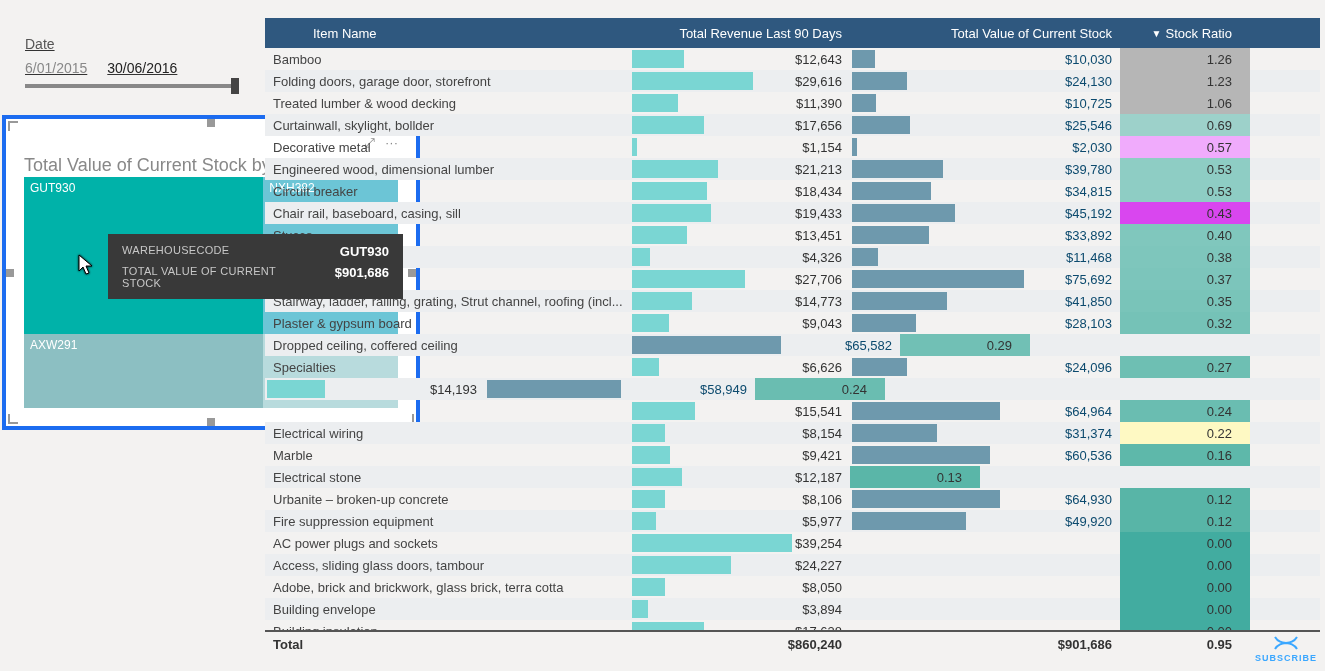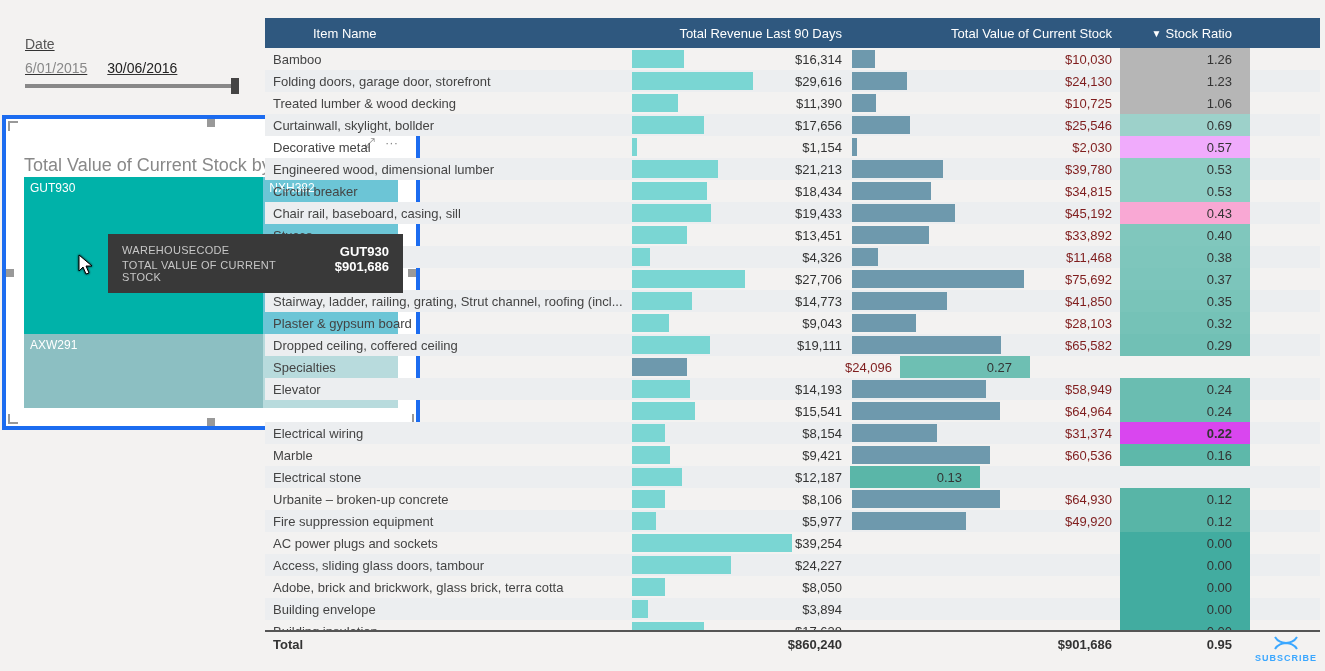--- a/index.html
+++ b/index.html
@@ -65,21 +65,21 @@
   .tcell { position:absolute; color:#fff; font-size:12px; padding:4px 6px; overflow:hidden; }
   .c1 { left:0; top:0; width:64%; height:68%; background:#00b2a9; }
   .c2 { left:64%; top:0; width:36%; height:68%; background:#6cc5d6; }
   .c3 { left:0; top:68%; width:64%; height:32%; background:#8cbfc2; }
   .c4 { left:64%; top:68%; width:36%; height:32%; background:#b8dbdd; }
 
   .tooltip {
     position:absolute; left:108px; top:234px;
     width:295px; background:#393939; color:#ddd;
     font-size:12px; padding:10px 14px; z-index:50;
-    display:flex; flex-direction:column; gap:0;
+    display:flex; flex-direction:column; gap:6px;
   }
   .tt-row { display:flex; justify-content:space-between; gap:20px; }
   .tt-k { color:#c7c7c7; letter-spacing:.3px; font-size:11px;}
   .tt-v { color:#fff; font-weight:600; font-size:13px; }
 
   .cursor {
     position:absolute; left:78px; top:254px; z-index:60;
     width:16px; height:22px;
   }
   .cursor svg { filter: drop-shadow(0 0 1px #000); }
@@ -101,21 +101,21 @@
   .sort-desc { margin-right:4px; font-size:10px; color:#fff;}
 
   .tbody {
     height:582px; overflow:hidden;
   }
   .tr { display:flex; height:22px; align-items:stretch; font-size:13px; }
   .tr:nth-child(even) { background:#eceef0; }
   .td { display:flex; align-items:center; padding:0 8px; overflow:hidden; white-space:nowrap; }
   .td-name  { width:365px; color:#444; }
   .td-rev   { width:220px; position:relative; justify-content:flex-end; color:#333;}
-  .td-stock { width:270px; position:relative; justify-content:flex-end; color:#7f1d1d;}
+  .td-stock { width:270px; position:relative; justify-content:flex-end; color:#0c4a6e;}
   .td-ratio { width:130px; justify-content:flex-end; padding-right:18px; color:#333; font-variant-numeric:tabular-nums;}
   .bar { position:absolute; left:2px; top:2px; bottom:2px; background:#7ad6d3; }
   .bar2 { background:#6e99ad; }
   .td-rev span, .td-stock span { z-index:1; position:relative; }
 
   .tfoot {
     display:flex; height:26px; border-top:2px solid #555; align-items:center;
     font-weight:600; font-size:13px; background:#f3f2f1;
   }
   .tf { padding:0 8px; display:flex; align-items:center; }
@@ -195,21 +195,21 @@
     <div class="th col-ratio">
       <span class="sort-desc">▼</span>
       <span>Stock Ratio</span>
     </div>
   </div>
   <div class="tbody">
       <div class="tr">
         <div class="td td-name">Bamboo</div>
         <div class="td td-rev">
           <div class="bar" style="width: 51.5331px;"></div>
-          <span>$16,314</span>
+          <span>$12,643</span>
         </div>
         <div class="td td-stock">
           <div class="bar bar2" style="width: 22.8399px;"></div>
           <span>$10,030</span>
         </div>
         <div class="td td-ratio" style="background: rgb(182, 182, 182);">1.26</div>
       </div>
       <div class="tr">
         <div class="td td-name">Folding doors, garage door, storefront</div>
         <div class="td td-rev">
@@ -285,21 +285,21 @@
       <div class="tr">
         <div class="td td-name">Chair rail, baseboard, casing, sill</div>
         <div class="td td-rev">
           <div class="bar" style="width: 79.2093px;"></div>
           <span>$19,433</span>
         </div>
         <div class="td td-stock">
           <div class="bar bar2" style="width: 102.91px;"></div>
           <span>$45,192</span>
         </div>
-        <div class="td td-ratio" style="background: #f9a8d4;">0.43</div>
+        <div class="td td-ratio" style="background: #d946ef;">0.43</div>
       </div>
       <div class="tr">
         <div class="td td-name">Stucco</div>
         <div class="td td-rev">
           <div class="bar" style="width: 54.8265px;"></div>
           <span>$13,451</span>
         </div>
         <div class="td td-stock">
           <div class="bar bar2" style="width: 77.1776px;"></div>
           <span>$33,892</span>
@@ -349,40 +349,39 @@
           <span>$9,043</span>
         </div>
         <div class="td td-stock">
           <div class="bar bar2" style="width: 63.9951px;"></div>
           <span>$28,103</span>
         </div>
         <div class="td td-ratio" style="background: rgb(117, 194, 183);">0.32</div>
       </div>
       <div class="tr">
         <div class="td td-name">Dropped ceiling, coffered ceiling</div>
-        <div class="td td-rev">
-          <div class="bar" style="width: 77.8968px;"></div>
-          <span>$19,111</span>
-        </div>
         <div class="td td-stock">
           <div class="bar bar2" style="width: 149.341px;"></div>
           <span>$65,582</span>
         </div>
         <div class="td td-ratio" style="background: rgb(113, 192, 181);">0.29</div>
       </div>
       <div class="tr">
         <div class="td td-name">Specialties</div>
+        <div class="td td-rev">
+          <div class="bar" style="width: 27.0077px;"></div>
+          <span>$6,626</span>
+        </div>
         <div class="td td-stock">
           <div class="bar bar2" style="width: 54.8705px;"></div>
           <span>$24,096</span>
         </div>
         <div class="td td-ratio" style="background: rgb(110, 191, 179);">0.27</div>
       </div>
       <div class="tr">
-        <div class="td td-name">Elevator</div>
         <div class="td td-rev">
           <div class="bar" style="width: 57.8509px;"></div>
           <span>$14,193</span>
         </div>
         <div class="td td-stock">
           <div class="bar bar2" style="width: 134.236px;"></div>
           <span>$58,949</span>
         </div>
         <div class="td td-ratio" style="background: rgb(106, 189, 177);">0.24</div>
       </div>
@@ -401,21 +400,21 @@
       <div class="tr">
         <div class="td td-name">Electrical wiring</div>
         <div class="td td-rev">
           <div class="bar" style="width: 33.2358px;"></div>
           <span>$8,154</span>
         </div>
         <div class="td td-stock">
           <div class="bar bar2" style="width: 84.7925px;"></div>
           <span>$31,374</span>
         </div>
-        <div class="td td-ratio" style="background: #d946ef; font-weight: bold;">0.22</div>
+        <div class="td td-ratio" style="background: #fef9c3;">0.22</div>
       </div>
       <div class="tr">
         <div class="td td-name">Marble</div>
         <div class="td td-rev">
           <div class="bar" style="width: 38.4002px;"></div>
           <span>$9,421</span>
         </div>
         <div class="td td-stock">
           <div class="bar bar2" style="width: 137.85px;"></div>
           <span>$60,536</span>

